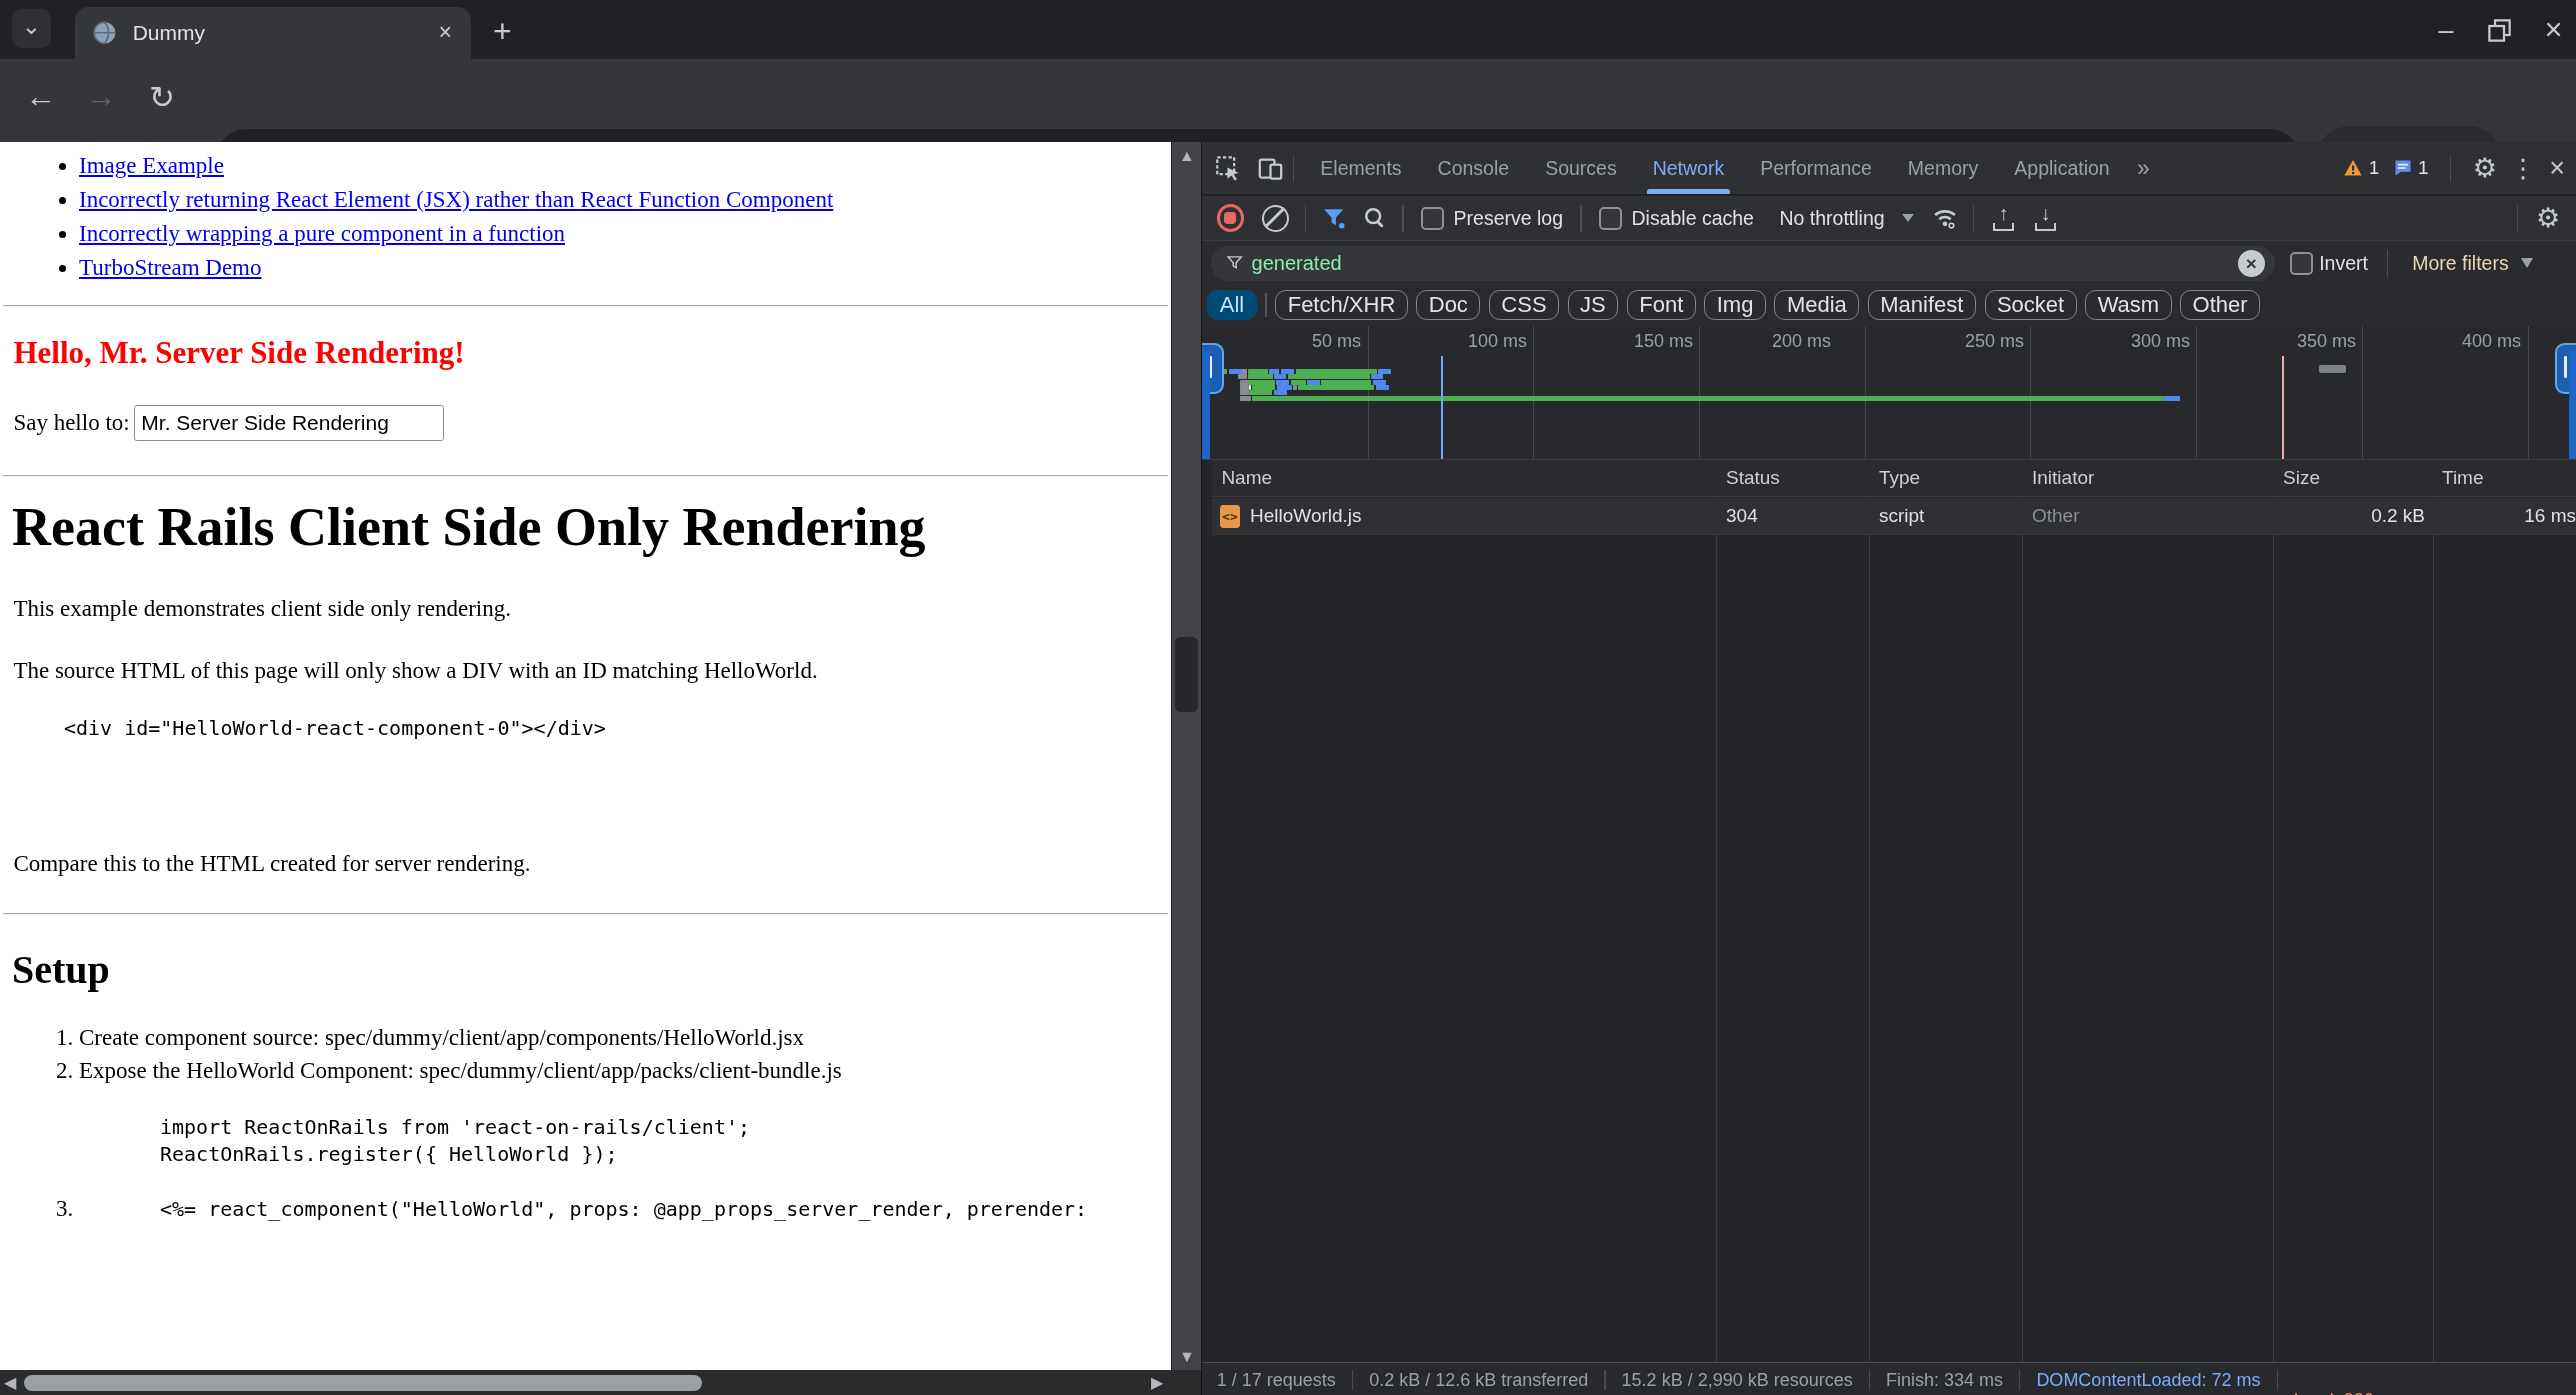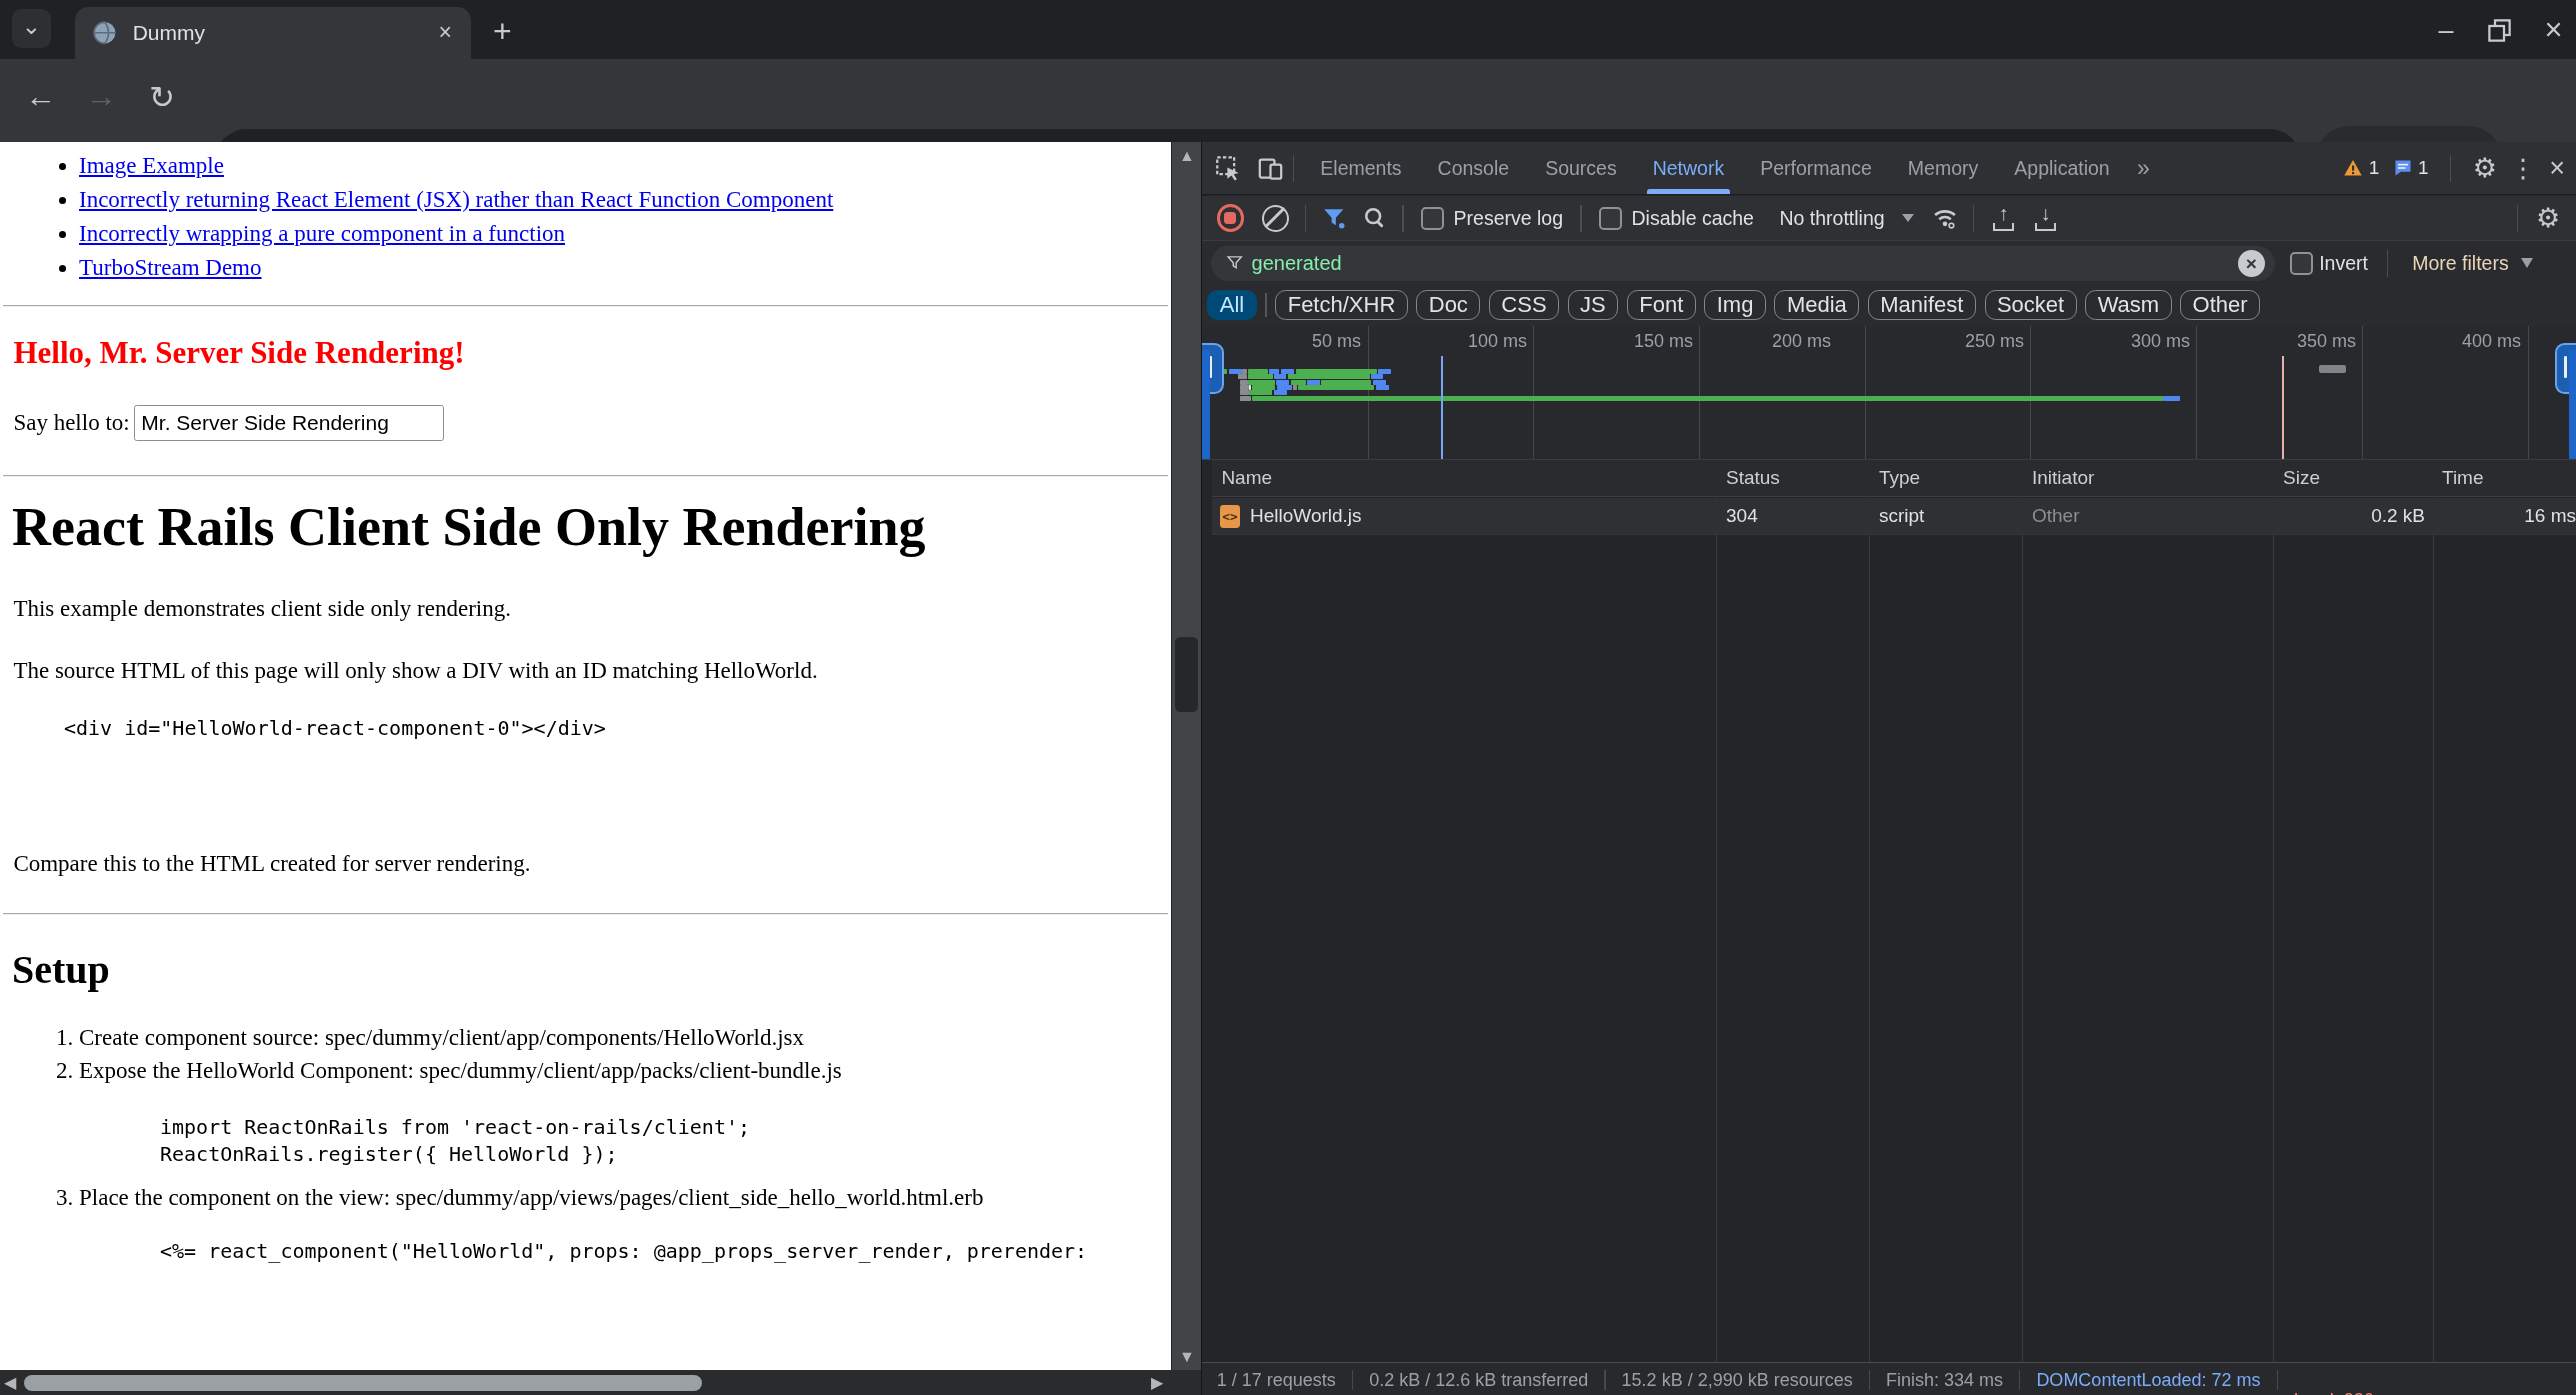--- a/index.html
+++ b/index.html
@@ -192,21 +192,20 @@
   <div class="para p3">Compare this to the HTML created for server rendering.</div>
   <hr class="hr3">
   <div class="setup-h2">Setup</div>
   <ol class="setup">
     <li>Create component source: spec/dummy/client/app/components/HelloWorld.jsx</li>
     <li>
       <span>Expose the HelloWorld Component: spec/dummy/client/app/packs/client-bundle.js</span>
       <pre class="code2"><div>import ReactOnRails from 'react-on-rails/client';</div><div>ReactOnRails.register({ HelloWorld });</div></pre>
     </li>
     <li class="li3">
-      <span>Place the component on the view: spec/dummy/app/views/pages/client_side_hello_world.html.erb</span>
       <pre class="code3">&lt;%= react_component("HelloWorld", props: @app_props_server_render, prerender:</pre>
     </li>
   </ol>
 </div>
 
 <div class="vscroll">
   <span class="arr" style="top:5.4px">▲</span>
   <div class="vthumb"></div>
   <span class="arr" style="bottom:4px">▼</span>
 </div>

